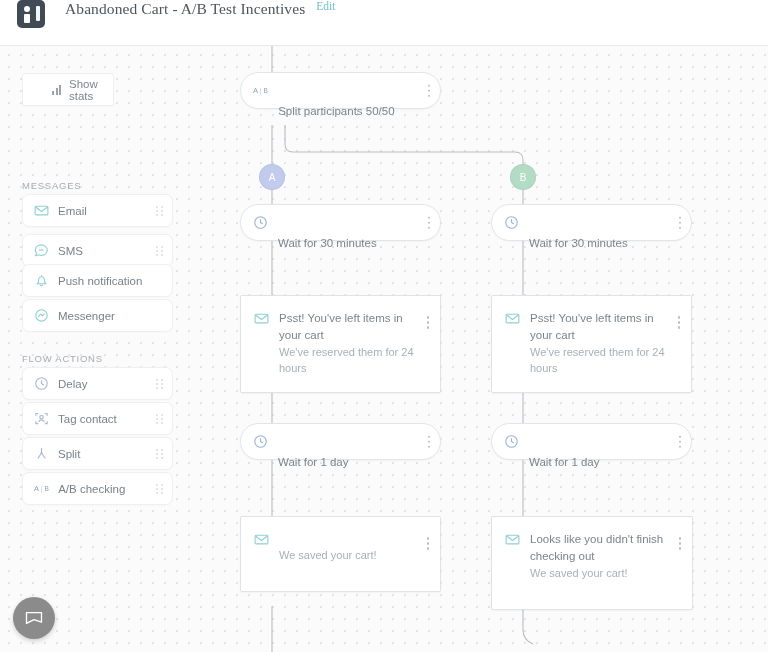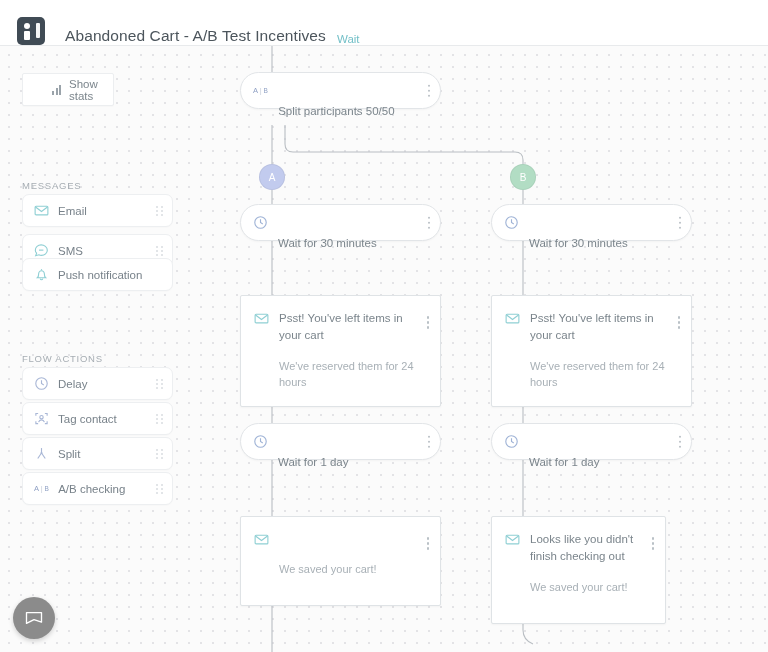--- a/index.html
+++ b/index.html
@@ -9,21 +9,21 @@
     background:#ffffff;
     overflow:hidden;
     position:relative;
     -webkit-font-smoothing:antialiased;
   }
 
   
   #header{
     position:absolute; top:0; left:0; width:768px; height:46px;
     background:#ffffff; border-bottom:1px solid #e8eaec;
-    display:flex; align-items:flex-end; z-index:40;
+    display:flex; align-items:flex-start; z-index:40;font-family:Liberation Serif, serif;
   }
   #logo{
     width:28px; height:28px; margin-left:17px; border-radius:5px;
     background:#404b55; position:relative; flex:0 0 auto;
   }
   #logo .head{
     position:absolute; width:6px; height:6px; border-radius:50%;
     background:#fff; left:7px; top:6px;
   }
   #logo .body{
@@ -116,21 +116,21 @@
     background:#fff; border:1px solid #dfe3e6; border-radius:2px;
     box-shadow:0 1px 2px rgba(0,0,0,.035); padding:14px 26px 16px 13px;
     position:relative;
   }
   .card .row{ display:flex; align-items:flex-start; }
   .card .ico{ width:15px; height:15px; color:#8fcfd4; flex:0 0 auto; margin-top:1px; }
   .card .ico svg{ display:block; width:15px; height:15px; }
   .card .subj{
     font-size:11.5px; color:#7b858c; margin-left:10px; line-height:17px;
   }
-  .card .body{ font-size:11px; color:#a8b0b6; margin-top:14px; margin-left:25px; line-height:16px; }
+  .card .body{ font-size:11px; color:#a8b0b6; margin-left:25px; line-height:16px; }
   .card .kebab{ top:20px; transform:none; }
 
   .branch{
     width:26px; height:26px; border-radius:50%;
     display:flex; align-items:center; justify-content:center;
     font-size:10px; color:#fff; font-weight:400;
     border:1px solid rgba(0,0,0,.05);
   }
   .branch.a{ background:#c2cbee; }
   .branch.b{ background:#b2ddc4; }
@@ -154,21 +154,21 @@
 </head>
 <body>
 
 <div id="header">
   <div id="logo">
     <span class="head"></span>
       <span class="body"></span>
       <span class="bar"></span>
   </div>
   <div id="title">Abandoned Cart - A/B Test Incentives</div>
-  <div id="edit-link">Wait</div>
+  <div id="edit-link">Edit</div>
 </div>
 
 <div id="canvas">
 
   <svg id="links" viewBox="0 0 768 606" fill="none">
     <g stroke="#b9bec3" stroke-width="1.1" fill="none">
 
       <path d="M272 0 L272 26"></path>
 
       <path d="M272 79 L272 118"></path>
@@ -231,39 +231,56 @@
       <span class="grip">
           <span></span>
           <span></span>
           <span></span>
           <span></span>
           <span></span>
           <span></span>
         </span>
     </div>
 
-    <div class="pitem" style="top:212px">
+    <div class="pitem" style="top:218px">
       <span class="ico">
         <svg viewBox="0 0 16 16" fill="none" stroke="currentColor" stroke-width="1.2">
           <path d="M3.6 11.4h8.8c-1.1-.9-1.3-2-1.3-3.6 0-2.2-1.2-3.8-3.1-3.8S4.9 5.6 4.9 7.8c0 1.6-.2 2.7-1.3 3.6z"></path>
           <path d="M6.6 12.4c.2.8.8 1.2 1.4 1.2s1.2-.4 1.4-1.2"></path>
           <path d="M8 3.4V2.3"></path>
         </svg>
       </span>
       <span class="ptext">Push notification</span>
       <span class="grip" style="opacity:0">
           <span></span>
           <span></span>
           <span></span>
           <span></span>
           <span></span>
           <span></span>
         </span>
     </div>
 
+    <div class="pitem" style="top:253px">
+      <span class="ico">
+        <svg viewBox="0 0 16 16" fill="none" stroke="currentColor" stroke-width="1.2">
+          <circle cx="8" cy="7.9" r="6.1"></circle>
+          <path d="M4.6 9.4 L7.2 6.6 L9 8.3 L11.3 6.3" stroke-linejoin="round"></path>
+        </svg>
+      </span>
+      <span class="ptext">Messenger</span>
+      <span class="grip" style="opacity:0">
+          <span></span>
+          <span></span>
+          <span></span>
+          <span></span>
+          <span></span>
+          <span></span>
+        </span>
+    </div>
 
     <div class="section-label" id="lbl-flow">FLOW ACTIONS</div>
 
     <div class="pitem" style="top:321px">
       <span class="ico blue">
         <svg viewBox="0 0 16 16" fill="none" stroke="currentColor" stroke-width="1.2">
           <circle cx="8" cy="8" r="6.1"></circle>
             <path d="M8 4.6V8l2.4 1.5"></path>
         </svg>
       </span>
@@ -480,21 +497,21 @@
         </span>
         <span class="ptxt">Wait for 1 day</span>
         <span class="kebab">
             <span></span>
             <span></span>
             <span></span>
           </span>
       </div>
     </div>
 
-    <div class="node" style="left:491px; top:470px; width:175px;">
+    <div class="node" style="left:491px; top:470px; width:202px;">
       <div class="card" style="padding-bottom:28px;">
         <div class="row">
           <span class="ico">
             <svg viewBox="0 0 16 16" fill="none" stroke="currentColor" stroke-width="1.2">
                 <rect x="1.2" y="3.4" width="13.6" height="9.2" rx="1"></rect>
                 <path d="M1.6 4.2 L8 9 L14.4 4.2"></path>
               </svg>
           </span>
           <span class="subj">Looks like you didn't finish checking out</span>
         </div>

